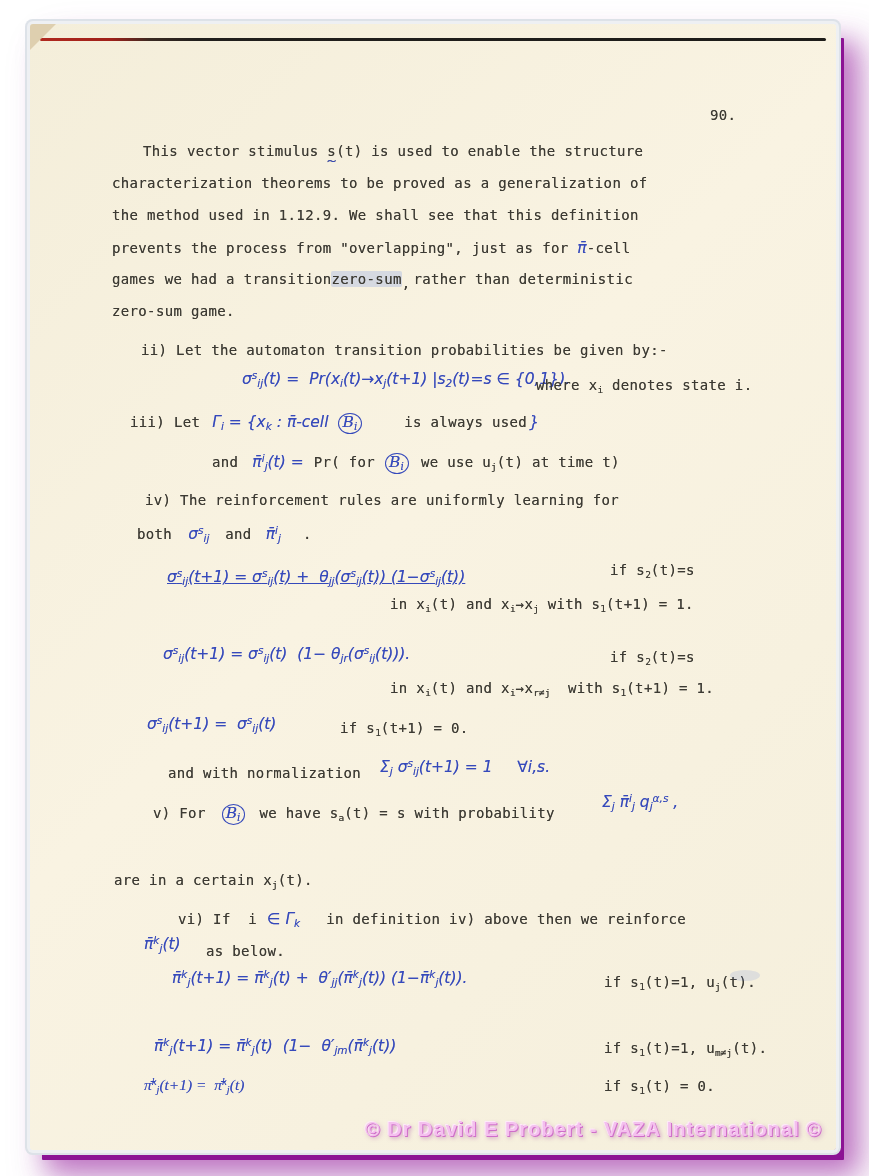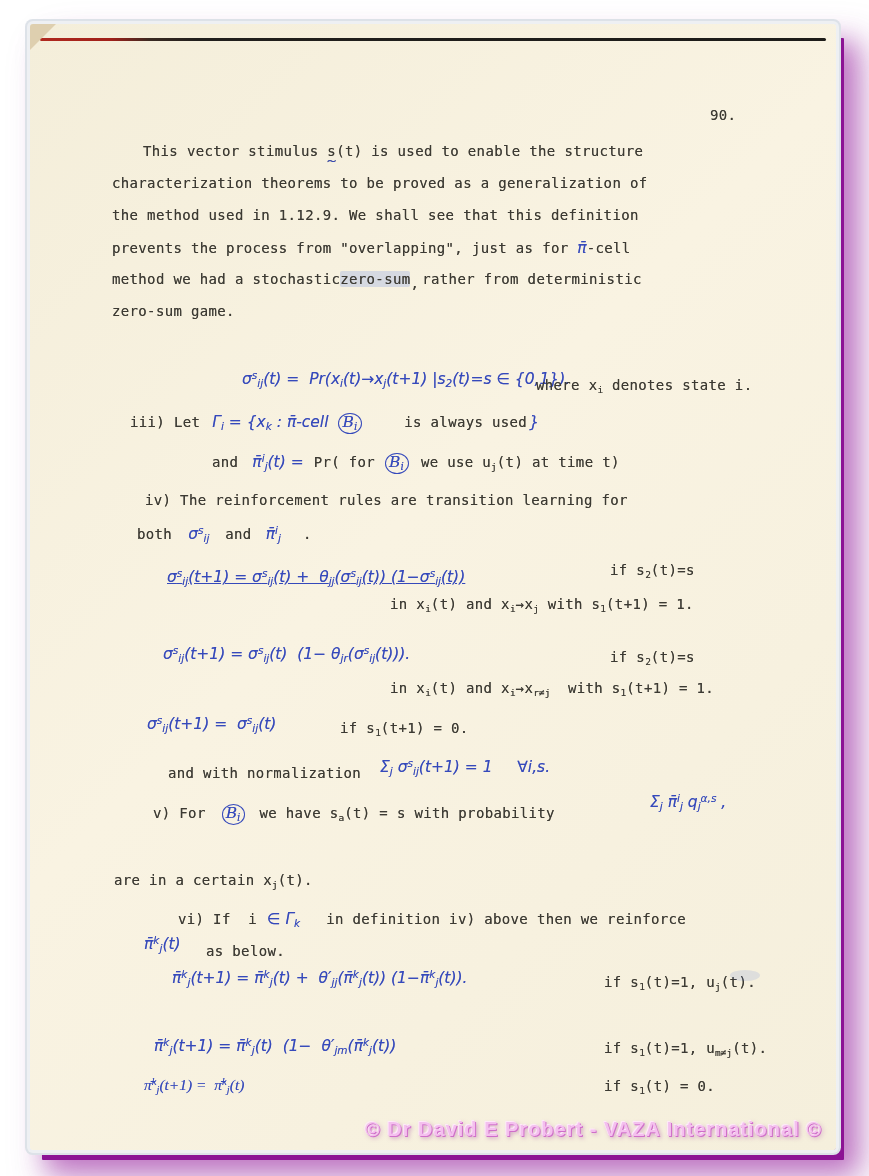--- a/index.html
+++ b/index.html
@@ -74,48 +74,49 @@
 <div class="page">
   <div class="topline"></div>
   <div class="fold"></div>
 
   <div class="t pageno" style="left:680px;top:83px;">90.</div>
 
   <div class="t" style="left:113px;top:119px;"><span>This vector stimulus </span><span class="stil"><span>s</span><span class="tld">~</span></span><span>(t) is used to enable the structure</span></div>
   <div class="t" style="left:82px;top:151px;">characterization theorems to be proved as a generalization of</div>
   <div class="t" style="left:82px;top:183px;text-align:center;">the method used in 1.12.9. We shall see that this definition</div>
   <div class="t" style="left:82px;top:215px;"><span>prevents the process from "overlapping", just as for </span><span class="hwi">π̄</span><span>-cell</span></div>
-  <div class="t" style="left:82px;top:247px;"><span>method we had a stochastic</span><span class="hl">zero-sum</span><span class="lowc">,</span><span style="margin-left:3px;">rather from deterministic</span></div>
+  <div class="t" style="left:82px;top:247px;"><span>games we had a transition</span><span class="hl">zero-sum</span><span class="lowc">,</span><span style="margin-left:3px;">rather than deterministic</span></div>
   <div class="t" style="left:82px;top:279px;">zero-sum game.</div>
 
+  <div class="t" style="left:111px;top:318px;">ii) Let the automaton transition probabilities be given by:-</div>
   <div class="hw" style="left:212px;top:345px;">σ<sup>s</sup><sub>ij</sub>(t) =  Pr(x<sub>i</sub>(t)→x<sub>j</sub>(t+1) |s<sub>2</sub>(t)=s ∈ {0,1}).</div>
   <div class="t" style="left:506px;top:353px;">where x<sub>i</sub> denotes state i.</div>
 
   <div class="t" style="left:100px;top:389px;"><span>iii) Let</span><span class="hwi" style="margin-left:12px;">Γ<sub>i</sub> = {x<sub>k</sub> : π̄-cell</span><span class="hwi circ" style="margin-left:10px;">B<sub>i</sub></span><span style="margin-left:42px;">is always used</span><span class="hwi" style="margin-left:2px;">}</span></div>
   <div class="t" style="left:182px;top:428px;"><span>and</span><span class="hwi" style="margin-left:14px;">π̄<sup>i</sup><sub>j</sub>(t) =</span><span style="margin-left:10px;">Pr( for</span><span class="hwi circ" style="margin-left:10px;">B<sub>i</sub></span><span style="margin-left:12px;">we use u<sub>j</sub>(t) at time t)</span></div>
 
-  <div class="t" style="left:115px;top:468px;">iv) The reinforcement rules are transition learning for</div>
+  <div class="t" style="left:115px;top:468px;">iv) The reinforcement rules are uniformly learning for</div>
   <div class="t" style="left:107px;top:500px;"><span>both</span><span class="hwi" style="margin-left:16px;">σ<sup>s</sup><sub>ij</sub></span><span style="margin-left:16px;">and</span><span class="hwi" style="margin-left:14px;">π̄<sup>i</sup><sub>j</sub></span><span style="margin-left:22px;">.</span></div>
 
   <div class="hw" style="left:137px;top:543px;text-decoration:underline;">σ<sup>s</sup><sub>ij</sub>(t+1) = σ<sup>s</sup><sub>ij</sub>(t) +  θ<sub>jj</sub>(σ<sup>s</sup><sub>ij</sub>(t)) (1−σ<sup>s</sup><sub>ij</sub>(t))</div>
   <div class="t" style="left:580px;top:538px;">if s<sub>2</sub>(t)=s</div>
   <div class="t" style="left:360px;top:572px;">in x<sub>i</sub>(t) and x<sub>i</sub>→x<sub>j</sub> with s<sub>1</sub>(t+1) = 1.</div>
 
   <div class="hw" style="left:133px;top:620px;">σ<sup>s</sup><sub>ij</sub>(t+1) = σ<sup>s</sup><sub>ij</sub>(t)  (1− θ<sub>jr</sub>(σ<sup>s</sup><sub>ij</sub>(t))).</div>
   <div class="t" style="left:580px;top:625px;">if s<sub>2</sub>(t)=s</div>
   <div class="t" style="left:360px;top:656px;">in x<sub>i</sub>(t) and x<sub>i</sub>→x<sub>r≠j</sub>  with s<sub>1</sub>(t+1) = 1.</div>
 
   <div class="hw" style="left:117px;top:690px;">σ<sup>s</sup><sub>ij</sub>(t+1) =  σ<sup>s</sup><sub>ij</sub>(t)</div>
   <div class="t" style="left:310px;top:696px;">if s<sub>1</sub>(t+1) = 0.</div>
 
   <div class="t" style="left:138px;top:741px;">and with normalization</div>
   <div class="hw" style="left:350px;top:733px;">Σ<sub>j</sub> σ<sup>s</sup><sub>ij</sub>(t+1) = 1     ∀i,s.</div>
 
   <div class="t" style="left:123px;top:780px;"><span>v) For</span><span class="hwi circ" style="margin-left:16px;">B<sub>i</sub></span><span style="margin-left:14px;">we have s<sub>a</sub>(t) = s with probability</span></div>
-  <div class="hw" style="left:620px;top:768px;">Σ<sub>j</sub> π̄<sup>i</sup><sub>j</sub> q<sub>j</sub><sup>α,s</sup> ,</div>
+  <div class="hw" style="left:572px;top:768px;">Σ<sub>j</sub> π̄<sup>i</sup><sub>j</sub> q<sub>j</sub><sup>α,s</sup> ,</div>
   <div class="t" style="left:84px;top:848px;">are in a certain x<sub>j</sub>(t).</div>
 
   <div class="t" style="left:148px;top:886px;"><span>vi) If  i</span><span class="hwi" style="margin-left:10px;">∈ Γ<sub>k</sub></span><span style="margin-left:26px;">in definition iv) above then we reinforce</span></div>
   <div class="hw" style="left:114px;top:910px;">π̄<sup>k</sup><sub>j</sub>(t)</div>
   <div class="t" style="left:176px;top:919px;">as below.</div>
 
   <div class="hw" style="left:142px;top:944px;">π̄<sup>k</sup><sub>j</sub>(t+1) = π̄<sup>k</sup><sub>j</sub>(t) +  θ′<sub>jj</sub>(π̄<sup>k</sup><sub>j</sub>(t)) (1−π̄<sup>k</sup><sub>j</sub>(t)).</div>
   <div class="t" style="left:574px;top:950px;">if s<sub>1</sub>(t)=1, u<sub>j</sub>(t).</div>
   <div class="smudge" style="left:700px;top:946px;width:30px;height:11px;"></div>
 

